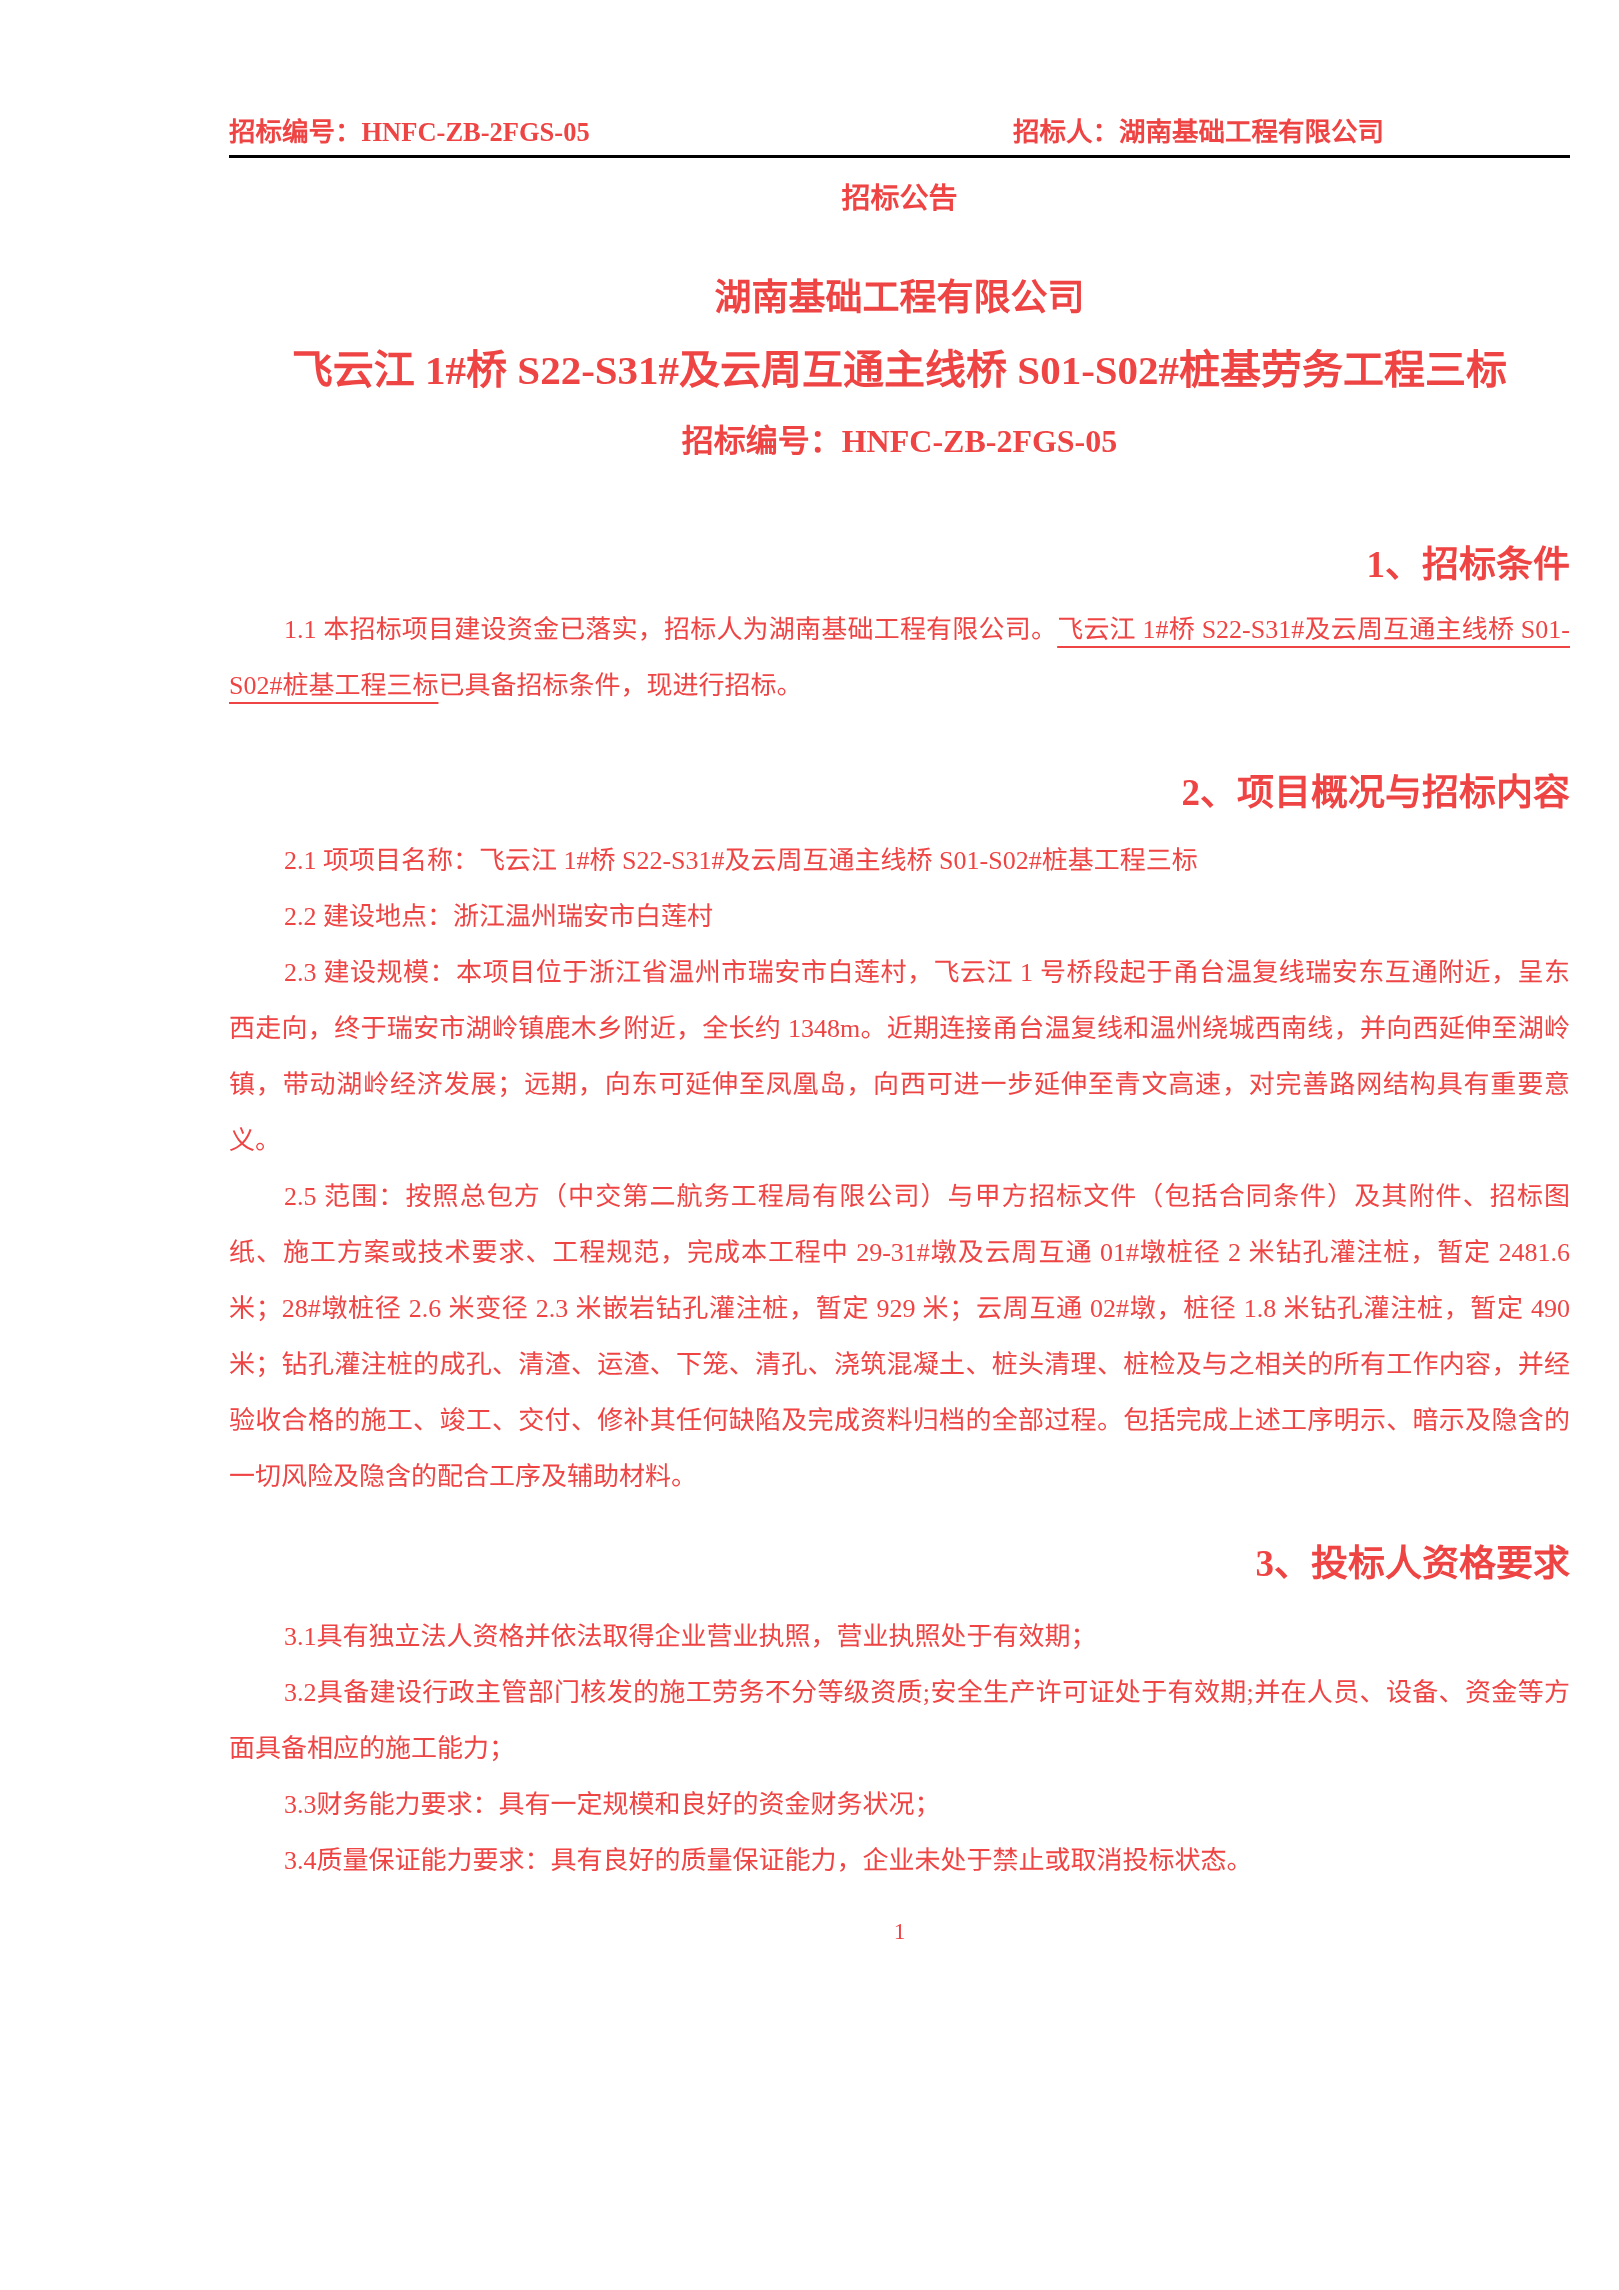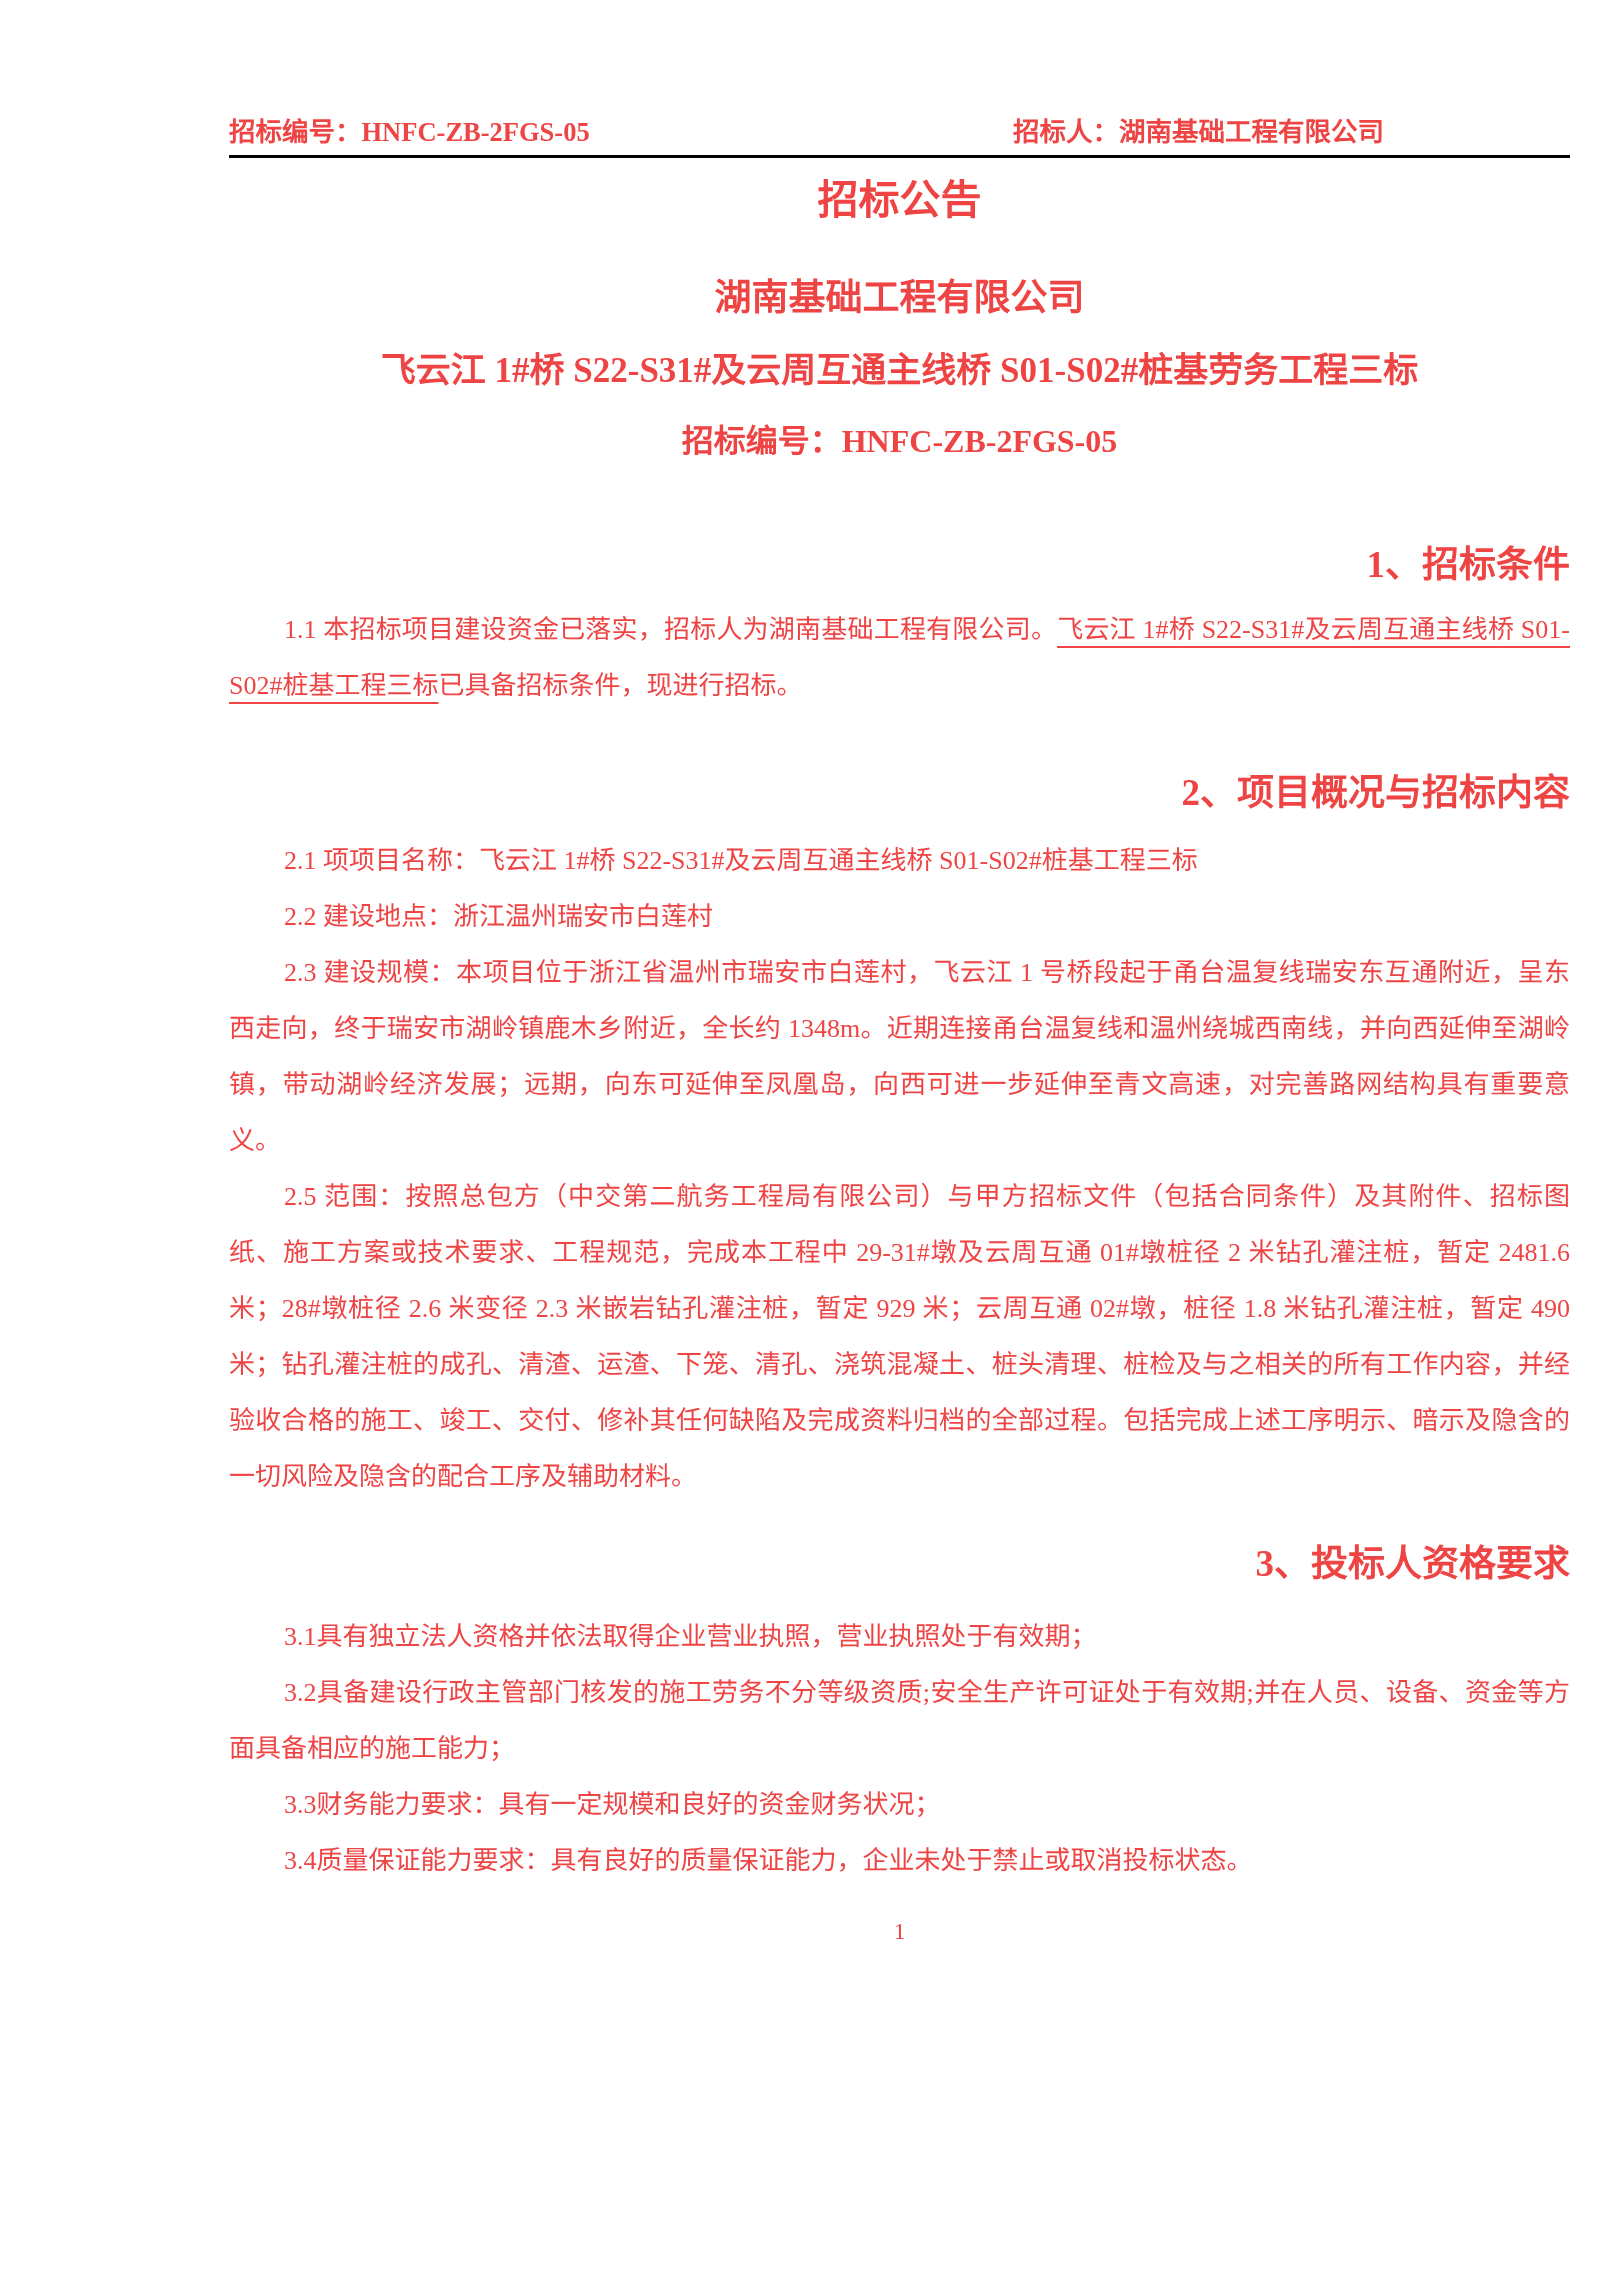--- a/index.html
+++ b/index.html
@@ -33,33 +33,34 @@
   }
   .header-rule {
     margin-top: 5.9px;
     border-top: 3.9px solid #000000;
     height: 0;
   }
   
   .title-block { text-align: center; }
   .notice-title {
     margin: 19.6px 0 0 0;
-    font-size: 41px;
+    font-size: 29px;
     line-height: 47px;
     font-weight: bold;
+    font-family: Liberation Mono, monospace;
   }
   .company-name {
     margin: 51px 0 0 0;
     font-size: 37px;
     line-height: 45px;
     font-weight: bold;
   }
   .project-name {
     margin: 27.4px 0 0 0;
-    font-size: 35px;
+    font-size: 41px;
     line-height: 45px;
     font-weight: bold;
   }
   .tender-number {
     margin: 29px 0 0 0;
     font-size: 32px;
     line-height: 39px;
     font-weight: bold;
   }
   

